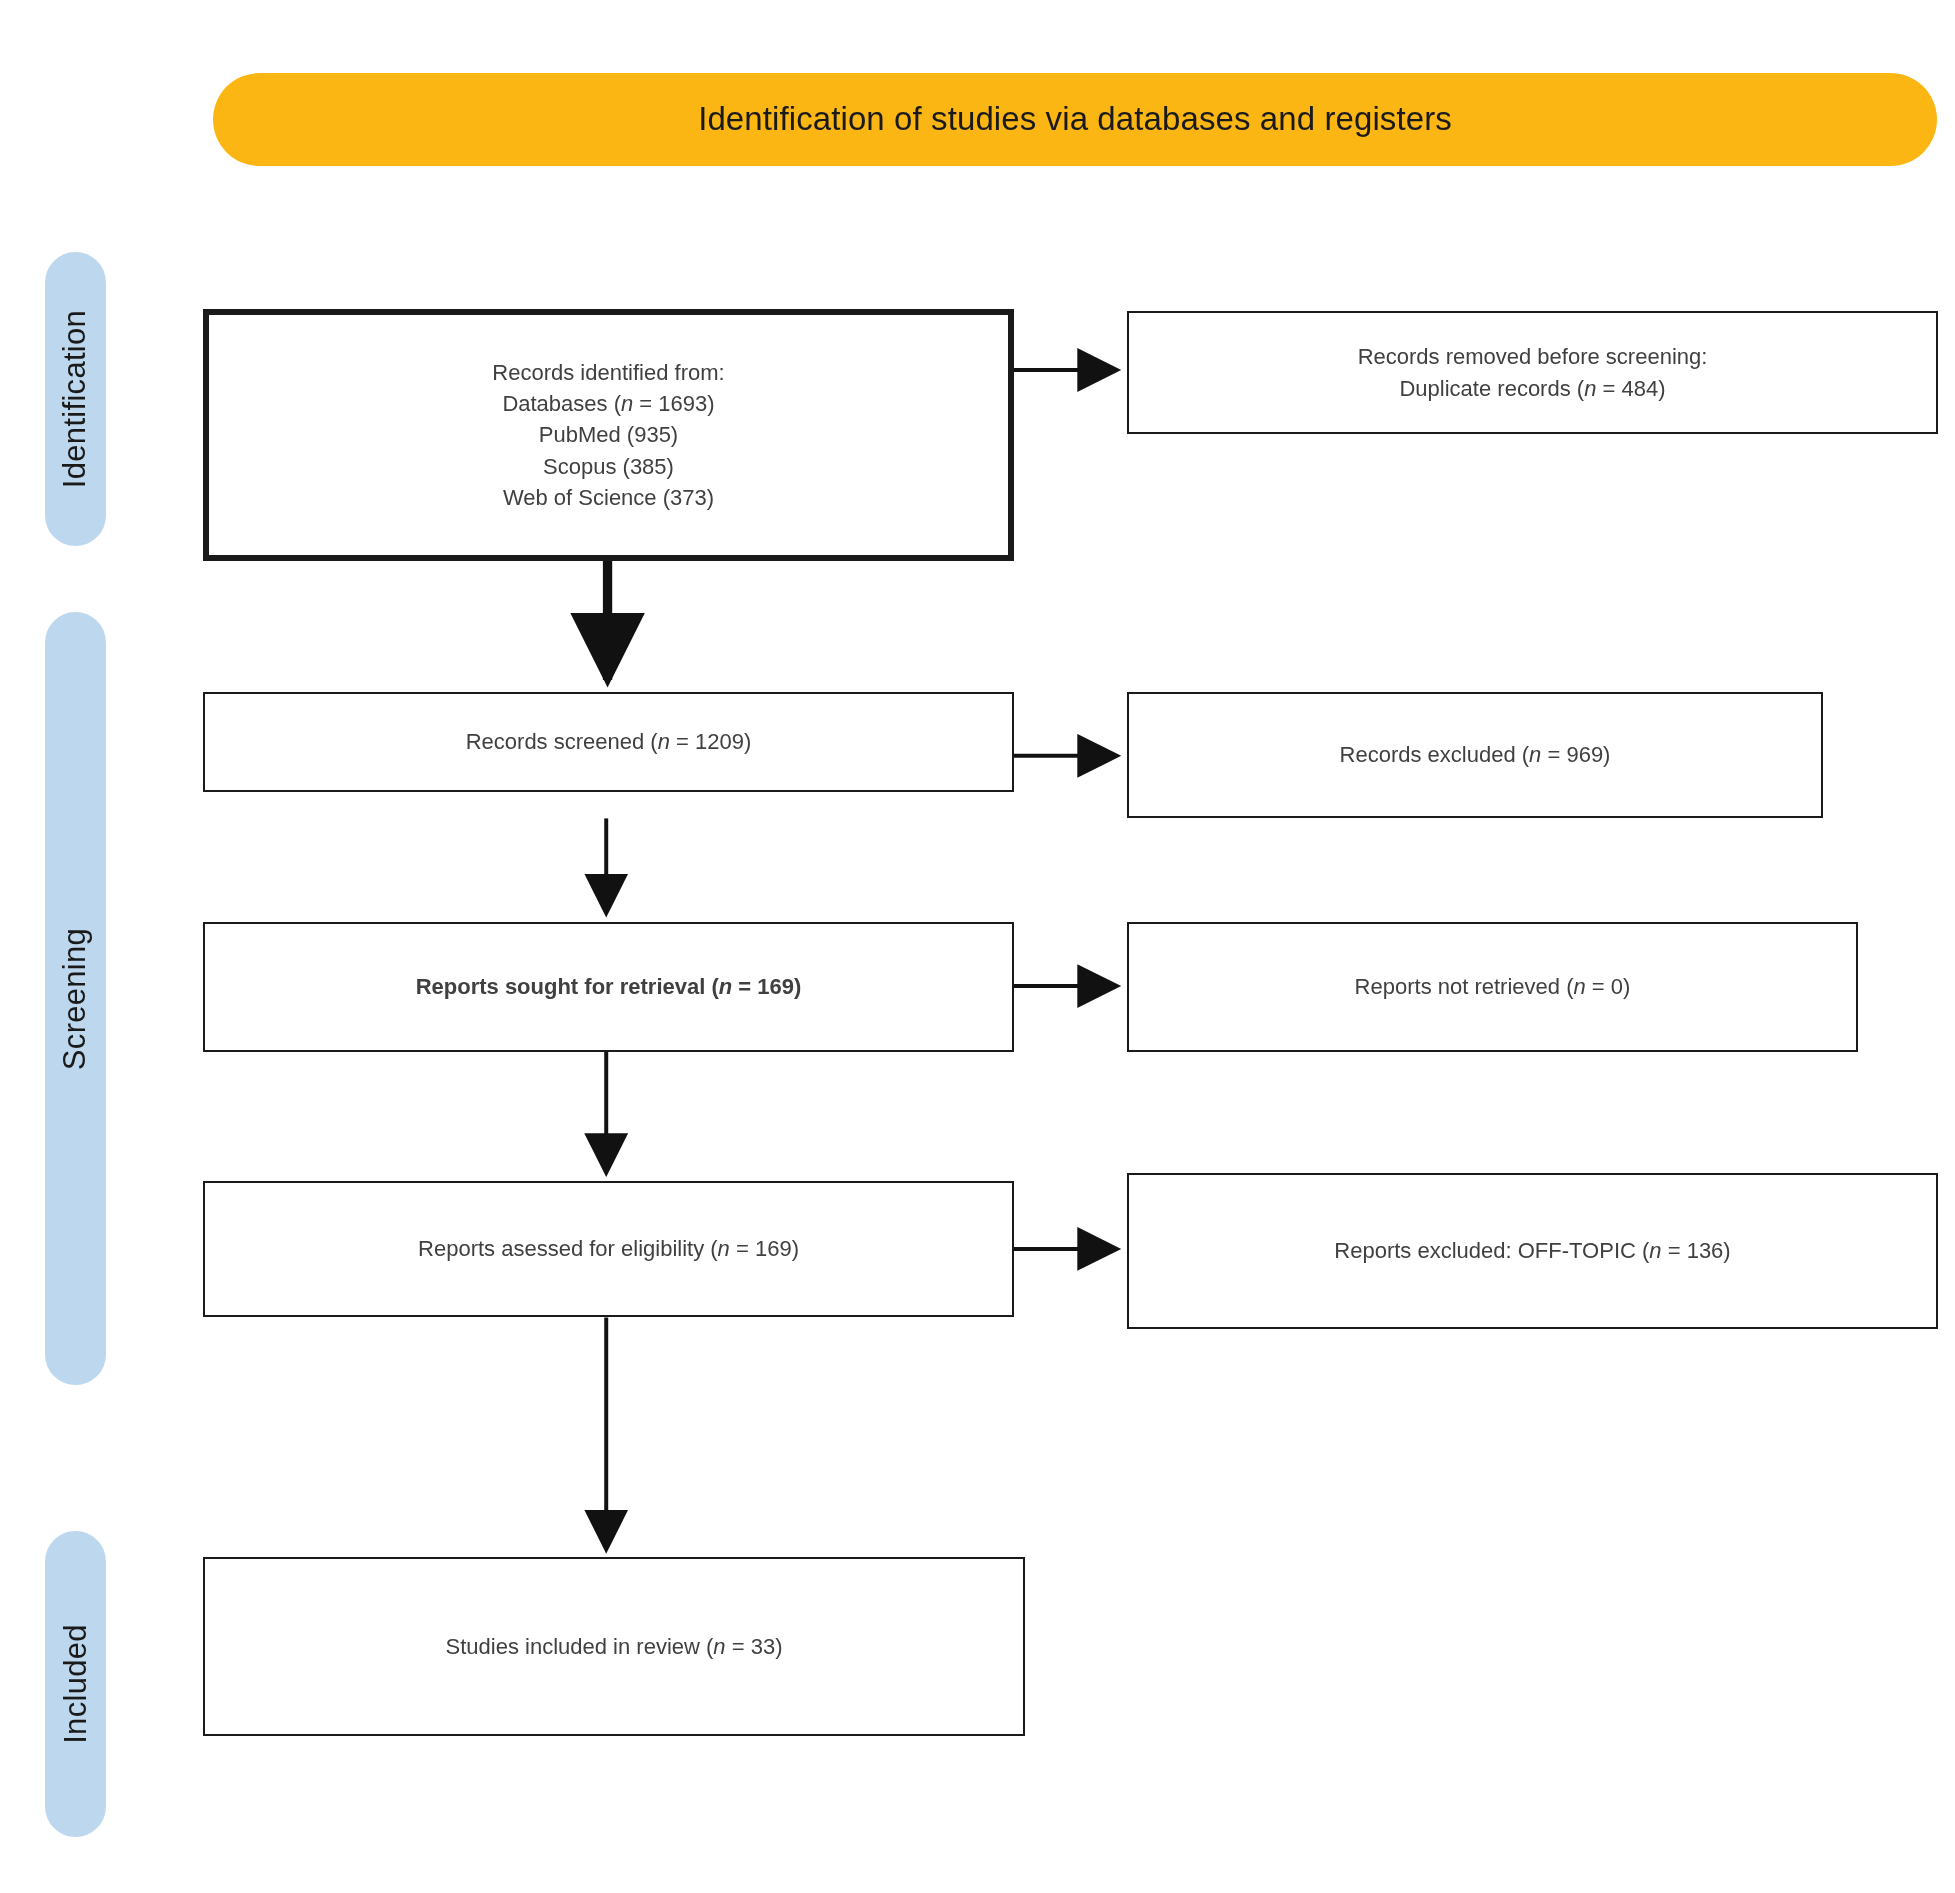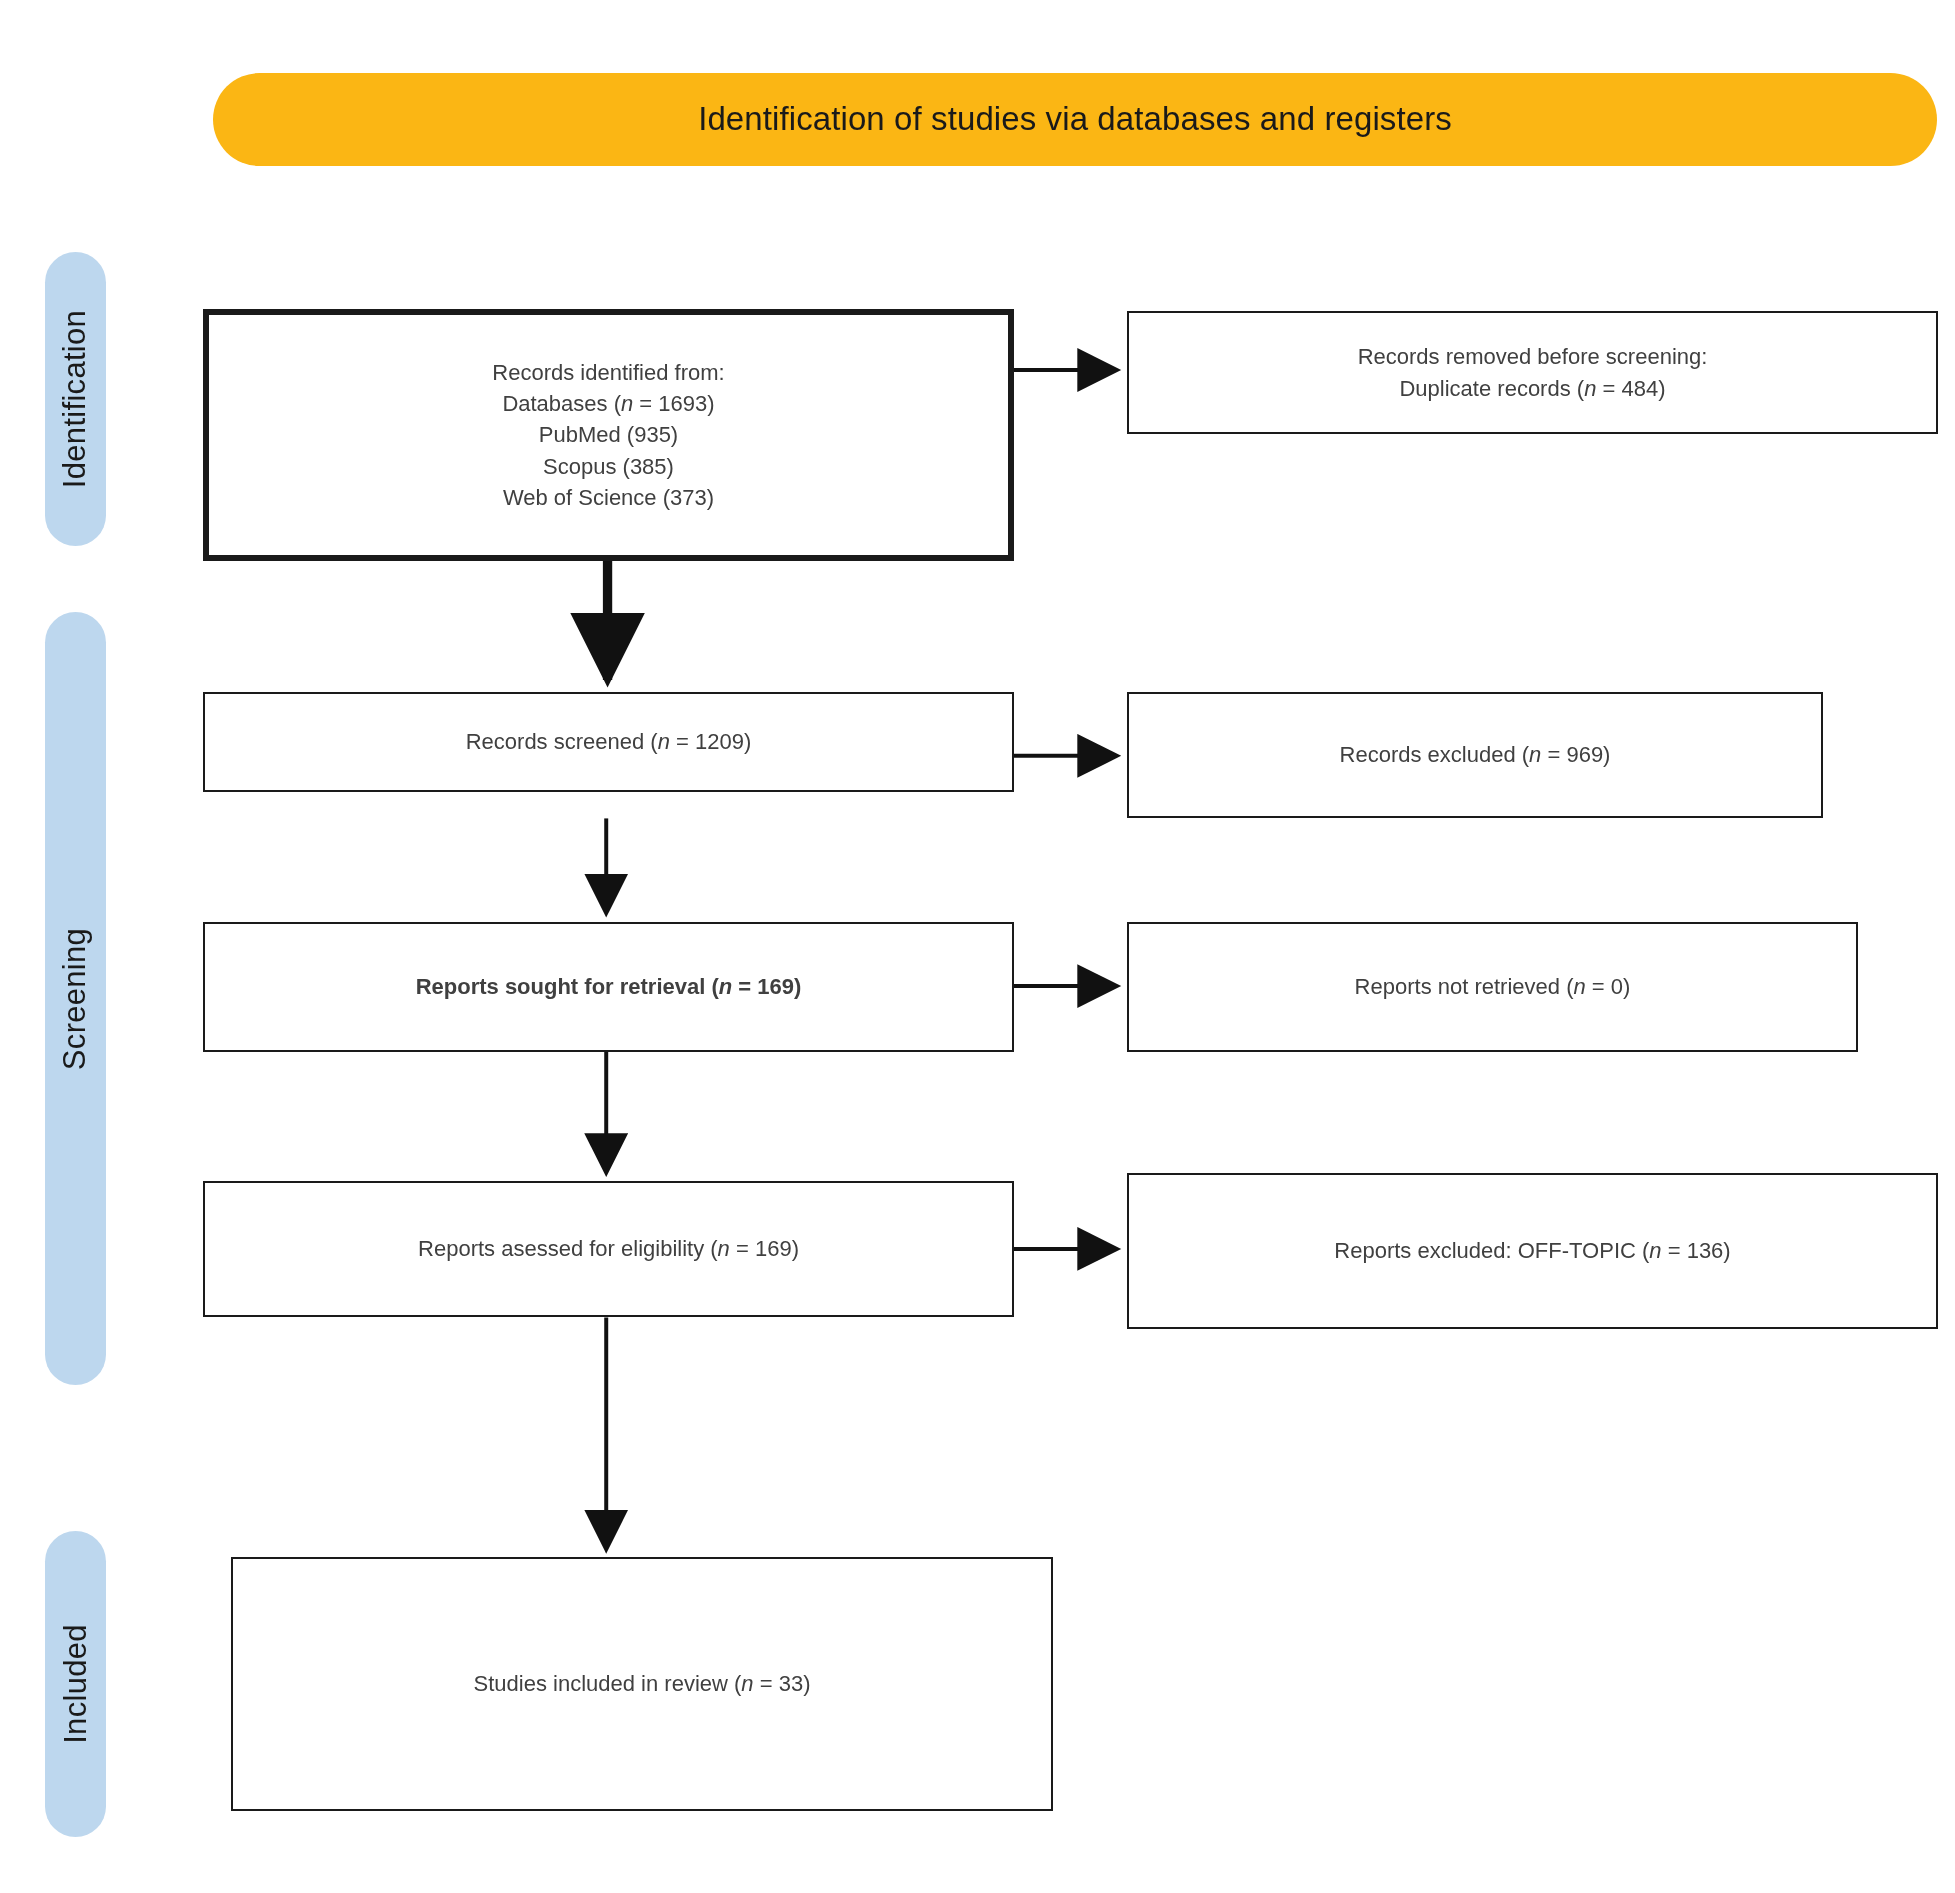--- a/index.html
+++ b/index.html
@@ -81,21 +81,21 @@
   }
   .box-text .ital {
     font-style: italic;
   }
 
   
   #box-identified        { left: 203px;  top: 309px;  width: 811px; height: 252px; }
   #box-screened          { left: 203px;  top: 692px; width: 811px; height: 100px; }
   #box-sought            { left: 203px;  top: 922px; width: 811px; height: 130px; font-weight: bold; }
   #box-eligibility       { left: 203px;  top: 1181px; width: 811px; height: 136px; }
-  #box-included-review   { left: 203px;  top: 1557px; width: 822px; height: 254px; margin-left: 28px; }
+  #box-included-review   { left: 203px;  top: 1557px; width: 822px; height: 179px; }
 
   
   #box-removed           { left: 1127px; top: 311px;  width: 811px; height: 123px; }
   #box-excluded          { left: 1127px; top: 692px; width: 696px; height: 126px; }
   #box-not-retrieved     { left: 1127px; top: 922px; width: 731px; height: 130px; }
   #box-offtopic          { left: 1127px; top: 1173px; width: 811px; height: 156px; }
 
   
   .conn {
     position: absolute;

